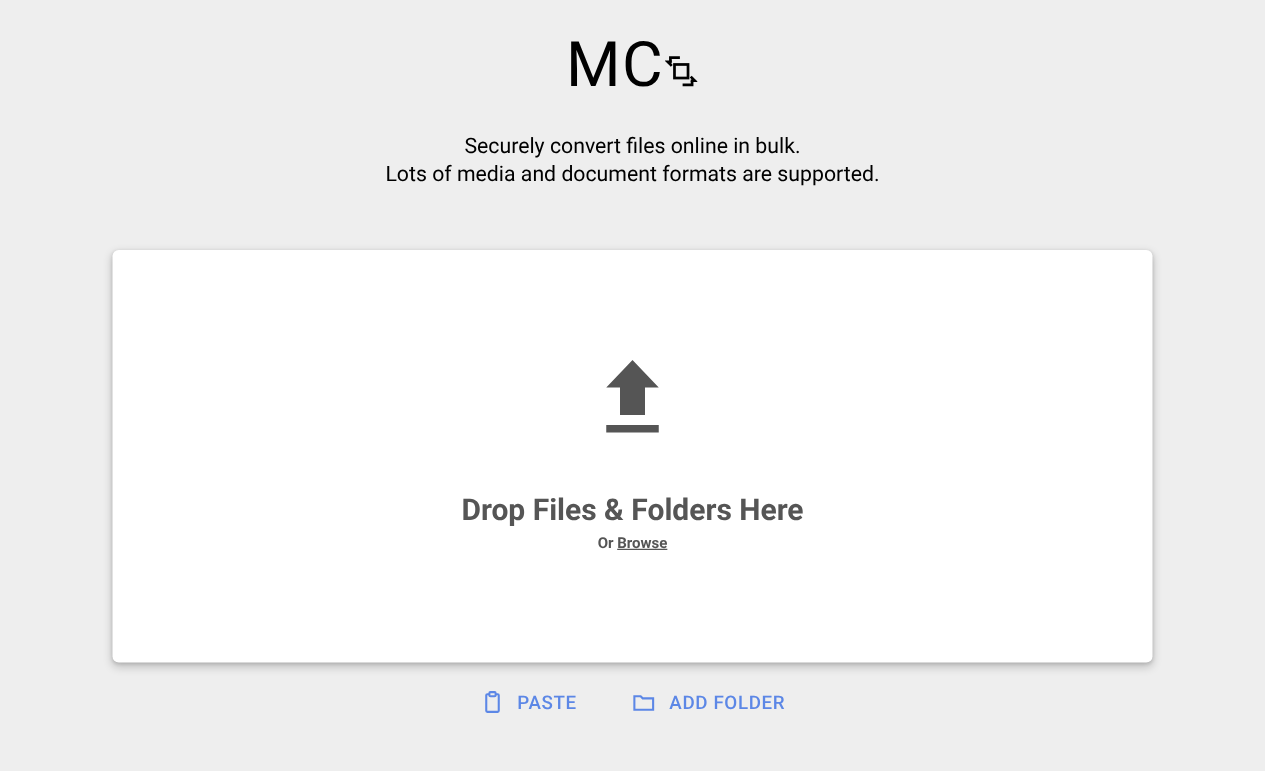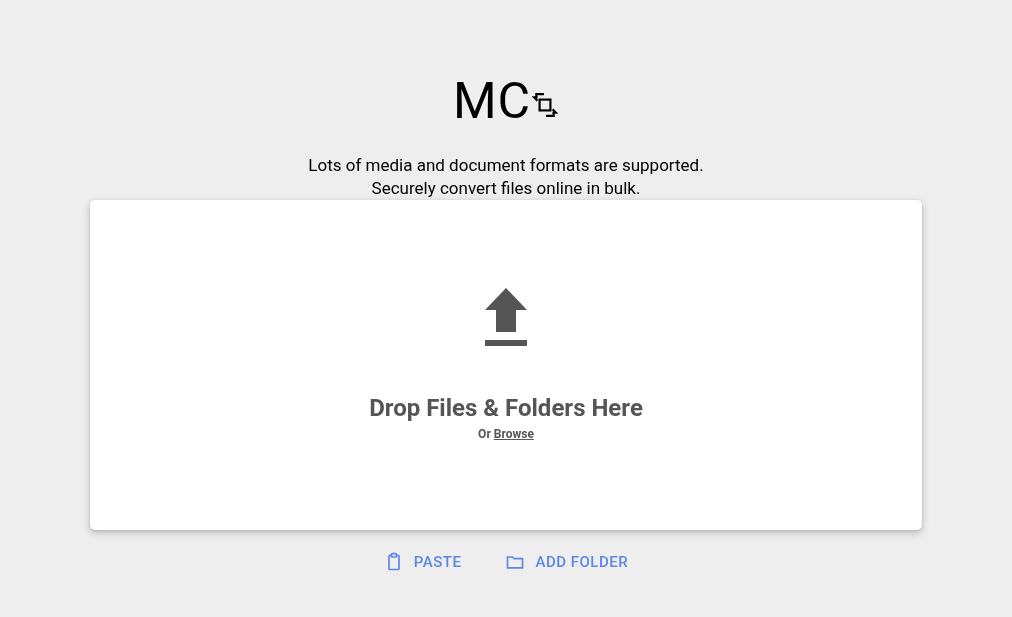--- a/index.html
+++ b/index.html
@@ -18,40 +18,40 @@
       padding-top: 28px;
     }
     .logo {
       font-size: 50px;
       font-weight: 400;
       color: #000;
       letter-spacing: 1px;
       display: flex;
       align-items: center;
       line-height: 1;
-      margin-top: 48px;
     }
     .logo-icon {
       display: inline-flex;
       align-items: center;
       justify-content: center;
       width: 26px;
       height: 26px;
       margin: 0 1px;
       position: relative;
       top: 4px;
     }
     .tagline {
       margin-top: 28px;
       text-align: center;
       font-size: 17px;
       line-height: 1.35;
       color: #000;
     }
     .drop-card {
+      margin-top: 48px;
       width: 832px;
       height: 330px;
       background: #fff;
       border-radius: 5px;
       box-shadow: 0 3px 8px rgba(0,0,0,0.2), 0 1px 3px rgba(0,0,0,0.12);
       display: flex;
       flex-direction: column;
       align-items: center;
       justify-content: center;
     }
@@ -109,22 +109,22 @@
       <rect x="7" y="7" width="10" height="10" stroke="#000" stroke-width="2" fill="none"></rect>
       <path d="M 4 5 L 4 2 L 11 2" stroke="#000" stroke-width="2" fill="none"></path>
       <path d="M 5 5 L 2 5 L 5 8" stroke="#000" stroke-width="2" fill="none"></path>
       <path d="M 20 19 L 20 22 L 13 22" stroke="#000" stroke-width="2" fill="none"></path>
       <path d="M 19 19 L 22 19 L 19 16" stroke="#000" stroke-width="2" fill="none"></path>
     </svg>
   </span>
 </div>
 
 <div class="tagline">
+  <div>Securely convert files online in bulk.</div>
   <div>Lots of media and document formats are supported.</div>
-  <div>Securely convert files online in bulk.</div>
 </div>
 
 <div class="drop-card">
   <div class="upload-icon">
     <svg width="50" height="60" viewBox="0 0 50 60" fill="currentColor">
       <path d="M 25 0 L 46 22 L 35 22 L 35 44 L 15 44 L 15 22 L 4 22 Z"></path>
       <rect x="4" y="52" width="42" height="6"></rect>
     </svg>
   </div>
   <div class="drop-text">Drop Files &amp; Folders Here</div>

